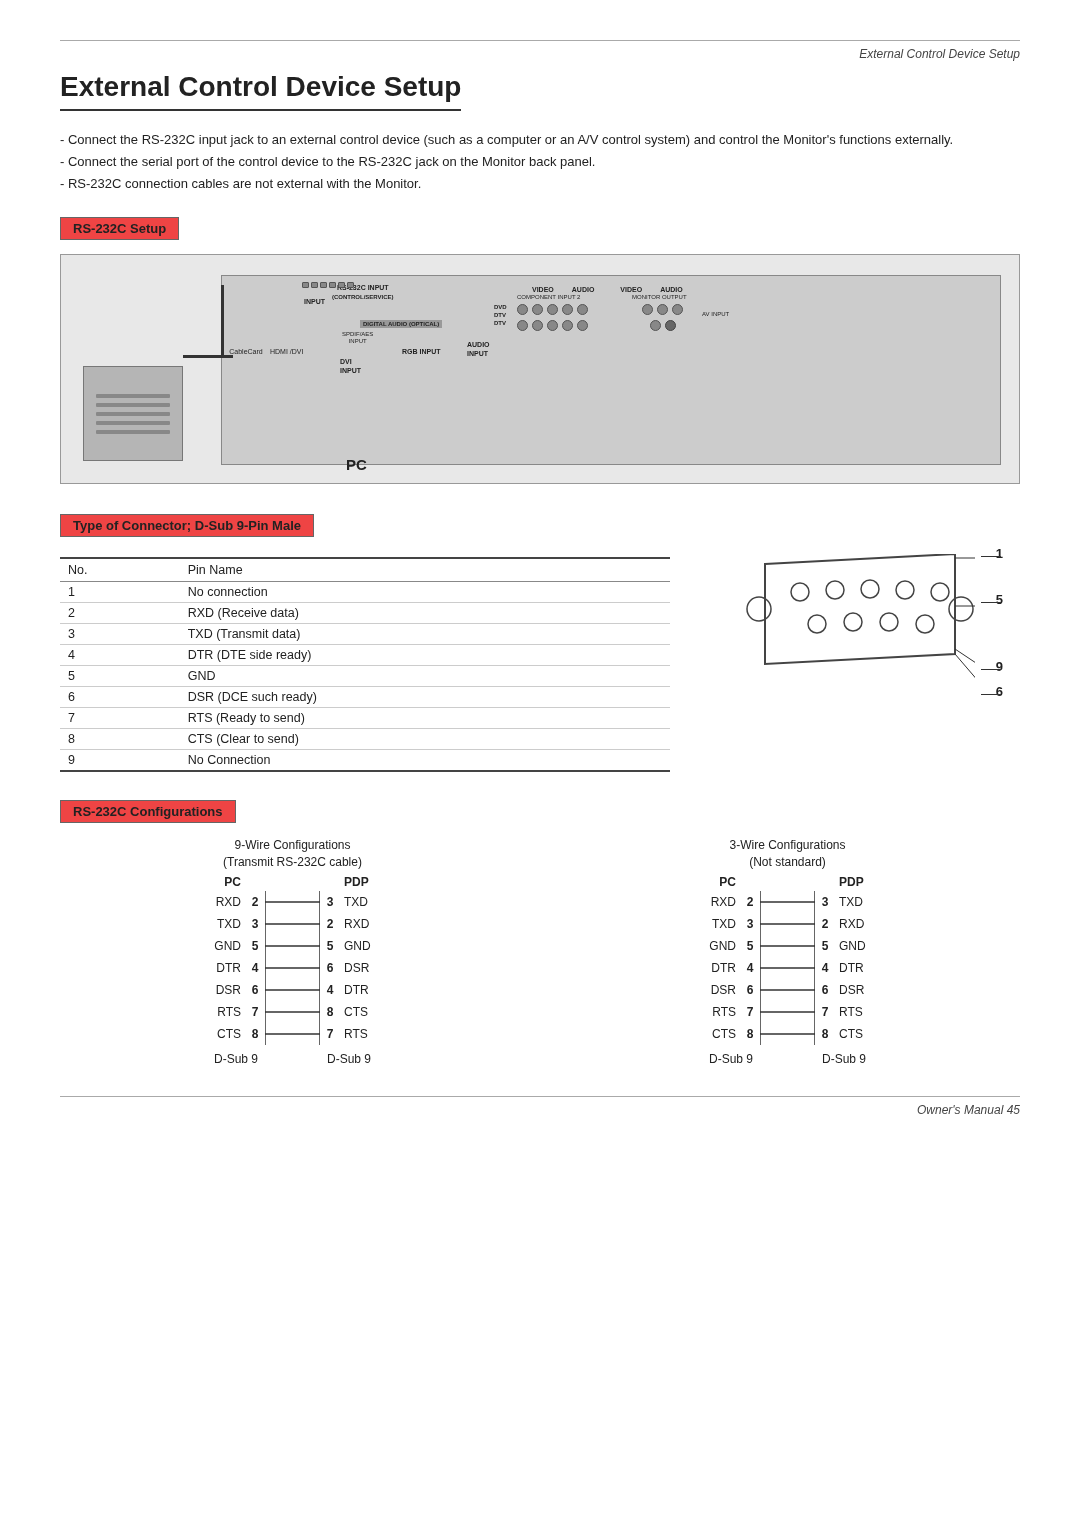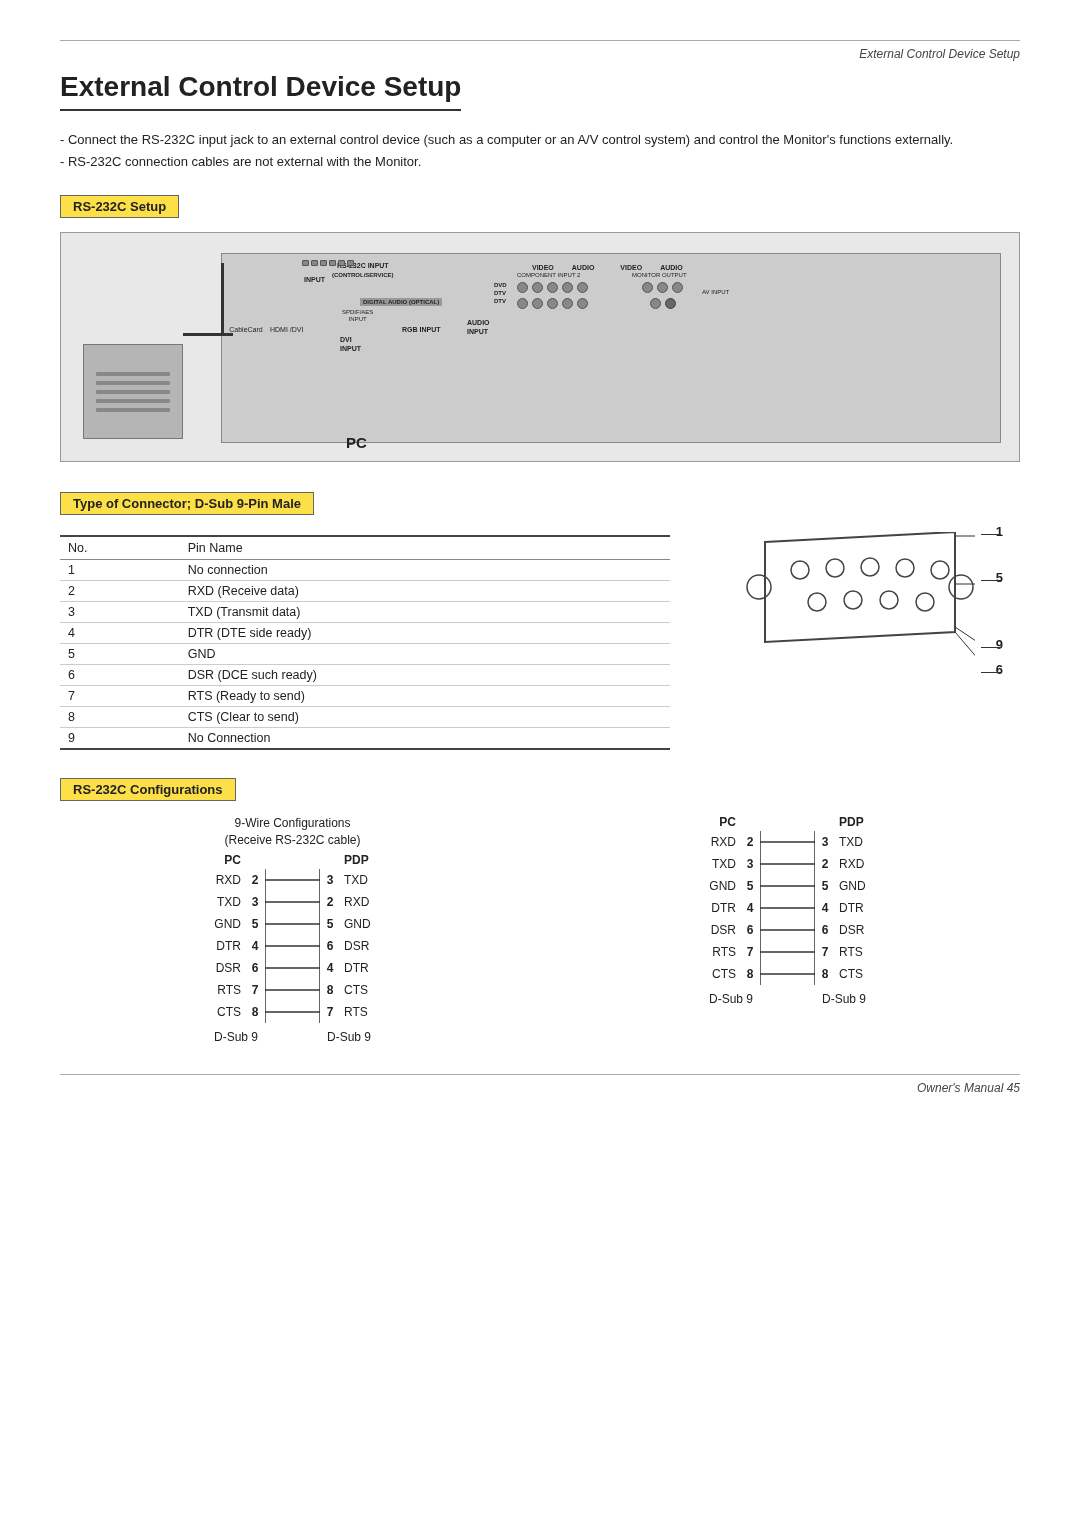--- a/index.html
+++ b/index.html
@@ -48,21 +48,21 @@
     .intro-list li::before {
       content: "- ";
     }
     .section-box {
       display: inline-block;
       border: 1.5px solid #666;
       padding: 3px 12px;
       font-size: 13px;
       font-weight: bold;
       margin-bottom: 14px;
-      background: #fde047;
+      background: #ef4444;
     }
     .diagram-area {
       border: 1.5px solid #999;
       background: #e8e8e8;
       margin-bottom: 30px;
       position: relative;
       height: 230px;
       overflow: hidden;
     }
     .diagram-inner {
@@ -140,20 +140,21 @@
 <body>
 
 <div class="page">
   <div class="top-rule"></div>
   <div class="header-right">External Control Device Setup</div>
 
   <div class="page-title">External Control Device Setup</div>
 
   <ul class="intro-list">
     <li>Connect the RS-232C input jack to an external control device (such as a computer or an A/V control system) and control the Monitor's functions externally.</li>
+    <li>Connect the serial port of the control device to the RS-232C jack on the Monitor back panel.</li>
     <li>RS-232C connection cables are not external with the Monitor.</li>
   </ul>
 
   <div class="section-box">RS-232C Setup</div>
 
   
   <div class="diagram-area">
     <div class="diagram-inner">
 
       <div style="position:absolute;left:160px;top:20px;right:18px;bottom:18px;background:#cccccc;border:1.5px solid #888;">
@@ -336,21 +337,21 @@
   </div>
 
   
   <div class="configs-section">
     <div class="section-box">RS-232C Configurations</div>
     <div class="configs-row">
 
       <div class="config-block">
         <div class="config-title">
           <span>9-Wire Configurations</span><br>
-          <span>(Receive RS-232C cable)</span>
+          <span>(Transmit RS-232C cable)</span>
         </div>
         <div id="wiring7-container">
             <div style="display: flex; flex-direction: row; justify-content: center; margin-bottom: 2px;">
       <div style="min-width:38px;text-align:right;padding-right:4px;font-size:12px;font-weight:bold;">PC</div>
       <div style="min-width:20px;"></div>
       <div style="width:55px;"></div>
       <div style="min-width:20px;"></div>
       <div style="min-width:38px;text-align:left;padding-left:4px;font-size:12px;font-weight:bold;">PDP</div>
     </div>
             <div style="display: flex; flex-direction: row; justify-content: center; position: relative;">
@@ -428,20 +429,24 @@
             </div>
             <div style="display: flex; flex-direction: row; justify-content: center; margin-top: 4px;">
       <div style="min-width:58px;text-align:center;font-size:12px;">D-Sub 9</div>
       <div style="width:55px;"></div>
       <div style="min-width:58px;text-align:center;font-size:12px;">D-Sub 9</div>
     </div>
           </div>
       </div>
 
       <div class="config-block">
+        <div class="config-title">
+          <span>3-Wire Configurations</span><br>
+          <span>(Not standard)</span>
+        </div>
         <div id="wiring3-container">
             <div style="display: flex; flex-direction: row; justify-content: center; margin-bottom: 2px;">
       <div style="min-width:38px;text-align:right;padding-right:4px;font-size:12px;font-weight:bold;">PC</div>
       <div style="min-width:20px;"></div>
       <div style="width:55px;"></div>
       <div style="min-width:20px;"></div>
       <div style="min-width:38px;text-align:left;padding-left:4px;font-size:12px;font-weight:bold;">PDP</div>
     </div>
             <div style="display: flex; flex-direction: row; justify-content: center; position: relative;">
               <div style="display: flex; flex-direction: column;">

